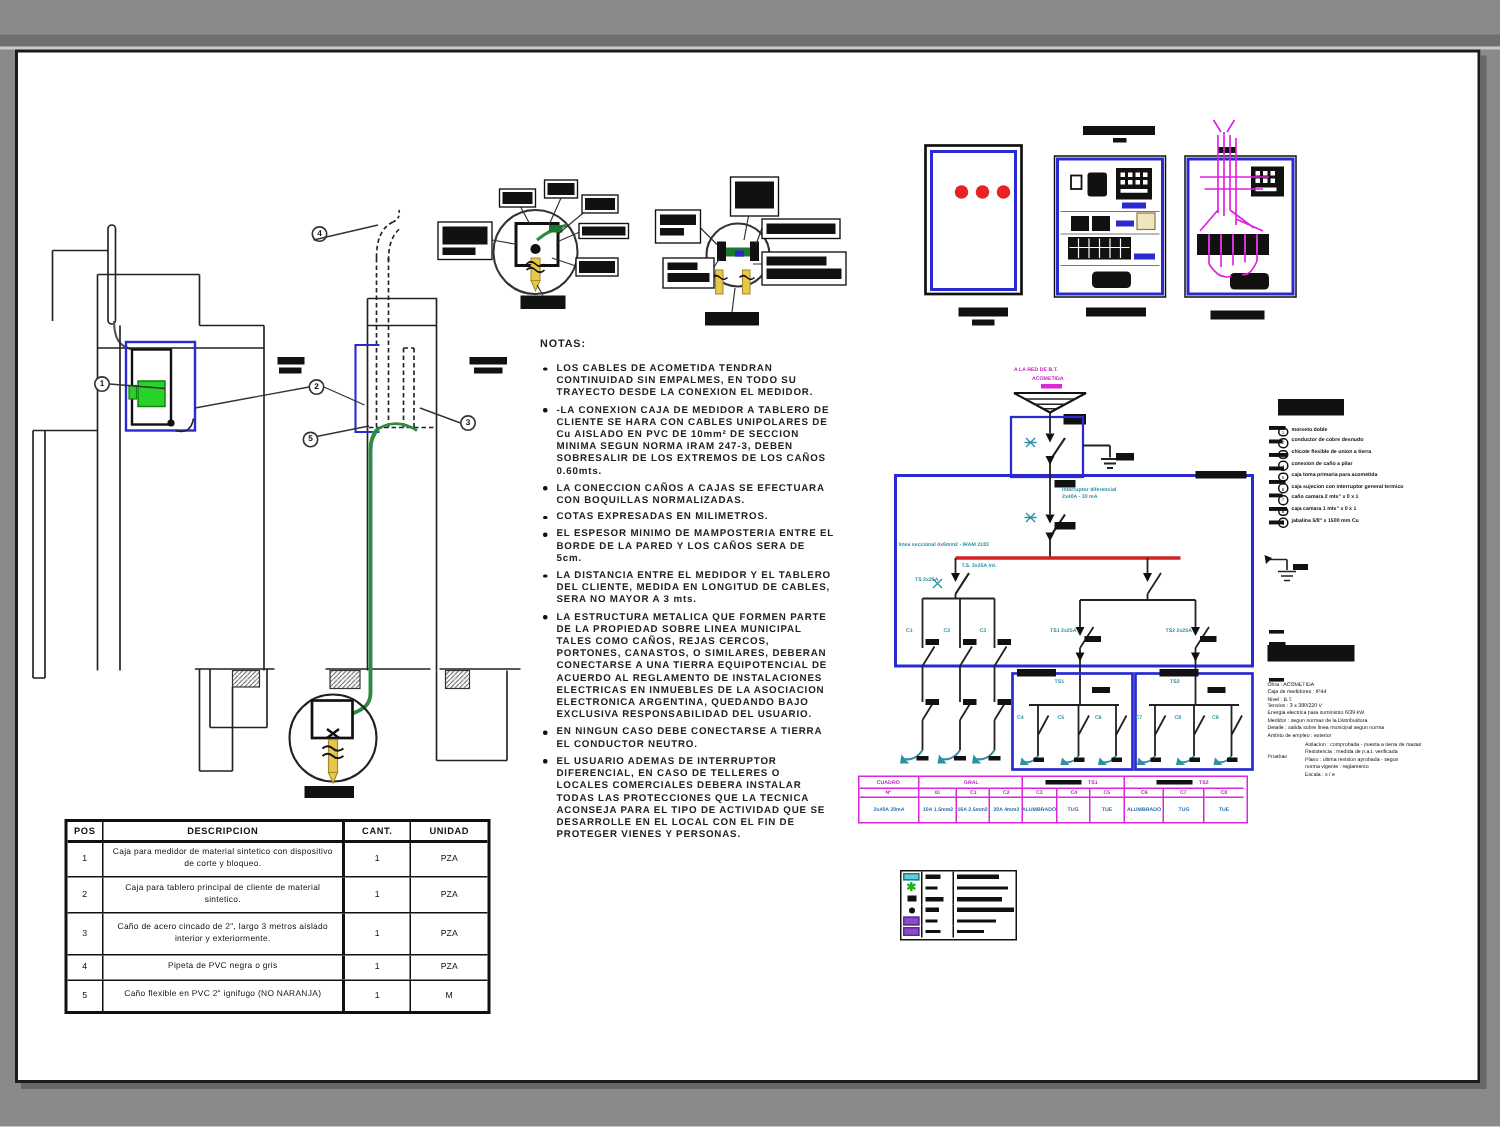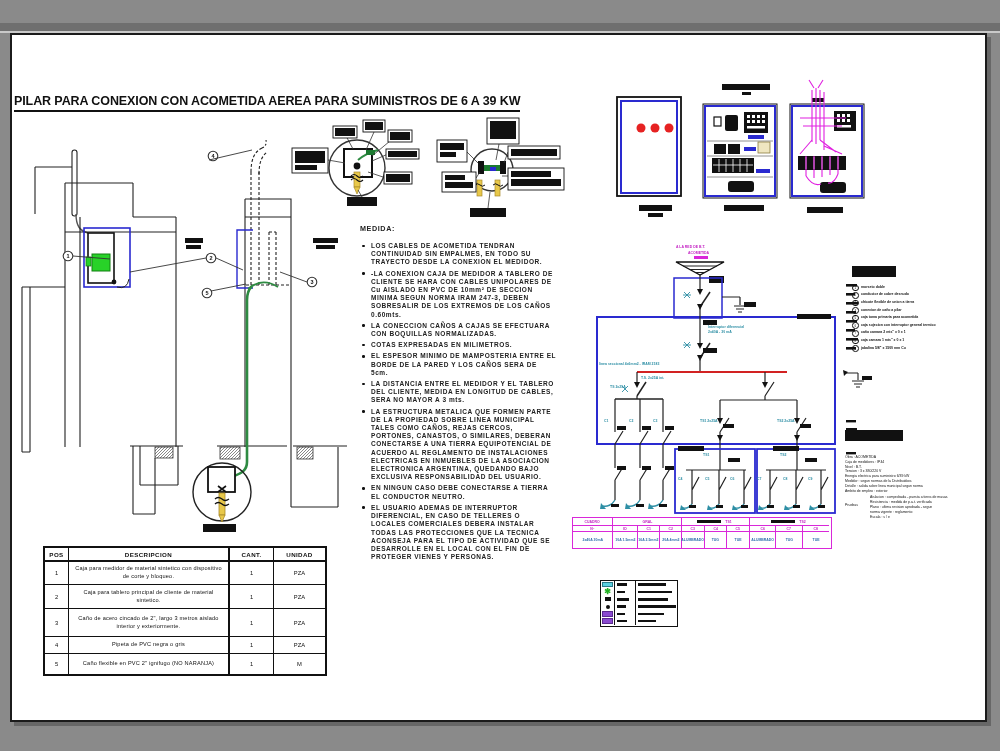--- a/index.html
+++ b/index.html
@@ -406,24 +406,23 @@
       <rect x="846" y="436" width="9" height="2.4"></rect>
         <rect x="846" y="452" width="10" height="2.4"></rect>
     </g>
     <g stroke="#222" stroke-width="1.1" fill="none">
       <path d="M846,373 H858 M858,373 V380 M852,381 H864 M854,384 H862 M856,387 H860"></path>
       <polygon points="843,370 848,372 844,376" fill="#111" stroke="none"></polygon>
       <rect x="862" y="376" width="10" height="4" fill="#111" stroke="none"></rect>
     </g>
   </svg>
 
-  <div id="title" class="abs">PILAR PARA CONEXION CON ACOMETIDA AEREA PARA SUMINISTROS DE 6 A 39 KW</div>
 
   <div id="notes" class="abs">
-    <div class="nh">MEDIDA:</div>
+    <div class="nh">NOTAS:</div>
     <ul>
       <li>LOS CABLES DE ACOMETIDA TENDRAN CONTINUIDAD SIN EMPALMES, EN TODO SU TRAYECTO DESDE LA CONEXION EL MEDIDOR.</li>
       <li>-LA CONEXION CAJA DE MEDIDOR A TABLERO DE CLIENTE SE HARA CON CABLES UNIPOLARES DE Cu AISLADO EN PVC DE 10mm² DE SECCION MINIMA SEGUN NORMA IRAM 247-3, DEBEN SOBRESALIR DE LOS EXTREMOS DE LOS CAÑOS 0.60mts.</li>
       <li>LA CONECCION CAÑOS A CAJAS SE EFECTUARA CON BOQUILLAS NORMALIZADAS.</li>
       <li>COTAS EXPRESADAS EN MILIMETROS.</li>
       <li>EL ESPESOR MINIMO DE MAMPOSTERIA ENTRE EL BORDE DE LA PARED Y LOS CAÑOS SERA DE 5cm.</li>
       <li>LA DISTANCIA ENTRE EL MEDIDOR Y EL TABLERO DEL CLIENTE, MEDIDA EN LONGITUD DE CABLES, SERA NO MAYOR A 3 mts.</li>
       <li>LA ESTRUCTURA METALICA QUE FORMEN PARTE DE LA PROPIEDAD SOBRE LINEA MUNICIPAL TALES COMO CAÑOS, REJAS CERCOS, PORTONES, CANASTOS, O SIMILARES, DEBERAN CONECTARSE A UNA TIERRA EQUIPOTENCIAL DE ACUERDO AL REGLAMENTO DE INSTALACIONES ELECTRICAS EN INMUEBLES DE LA ASOCIACION ELECTRONICA ARGENTINA, QUEDANDO BAJO EXCLUSIVA RESPONSABILIDAD DEL USUARIO.</li>
       <li>EN NINGUN CASO DEBE CONECTARSE A TIERRA EL CONDUCTOR NEUTRO.</li>
       <li>EL USUARIO ADEMAS DE INTERRUPTOR DIFERENCIAL, EN CASO DE TELLERES O LOCALES COMERCIALES DEBERA INSTALAR TODAS LAS PROTECCIONES QUE LA TECNICA ACONSEJA PARA EL TIPO DE ACTIVIDAD QUE SE DESARROLLE EN EL LOCAL CON EL FIN DE PROTEGER VIENES Y PERSONAS.</li>

